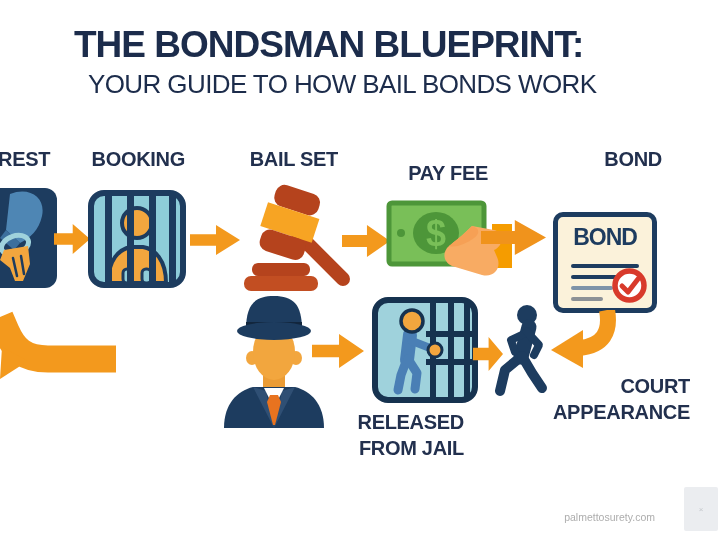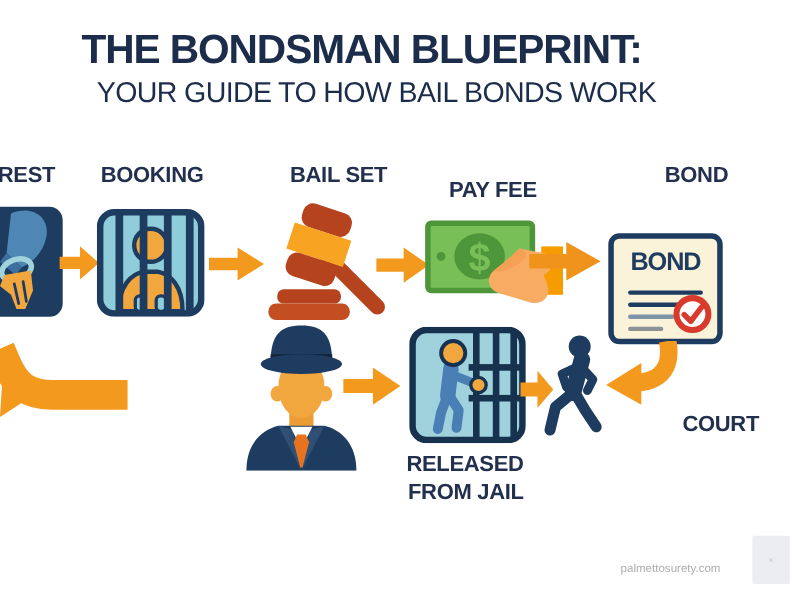--- a/index.html
+++ b/index.html
@@ -35,21 +35,21 @@
 </head>
 <body>
 
 <div class="canvas">
 
   <div class="title">THE BONDSMAN BLUEPRINT:</div>
   <div class="subtitle">YOUR GUIDE TO HOW BAIL BONDS WORK</div>
 
   <div class="lbl" style="left:-2px;top:146px;width:60px;text-align:left;">REST</div>
   <div class="lbl" style="left:85px;top:146px;width:100px;">BOOKING</div>
-  <div class="lbl" style="left:252px;top:146px;width:100px;">BAIL SET</div>
+  <div class="lbl" style="left:238px;top:146px;width:100px;">BAIL SET</div>
   <div class="lbl" style="left:388px;top:160px;width:100px;">PAY FEE</div>
   <div class="lbl" style="left:552px;top:146px;width:110px;">
     <div>BOND</div>
   </div>
 
   <div class="iconwrap" style="left:-14px;top:188px;width:71px;height:100px;background:#1d3c5f;border-radius:12px;">
     <span>
     <svg viewBox="0 0 71 100">
       <path d="M24 6 C44 -2 60 10 56 28 C53 42 44 50 34 55 L20 42 Z" fill="#4e86b4"></path>
       <path d="M34 55 L20 42 L14 50 L28 62 Z" fill="#3c6f9d"></path>
@@ -180,21 +180,21 @@
       <rect x="54" y="62" width="47" height="6" fill="#16324f"></rect>
       <line x1="38" y1="38" x2="35" y2="63" stroke="#4a7fb5" stroke-width="14" stroke-linecap="round"></line>
       <line x1="40" y1="44" x2="58" y2="51" stroke="#4a7fb5" stroke-width="8" stroke-linecap="round"></line>
       <path d="M35 62 L29 78 L26 93" fill="none" stroke="#4a7fb5" stroke-width="9" stroke-linecap="round" stroke-linejoin="round"></path>
       <path d="M36 62 L45 76 L43 92" fill="none" stroke="#4a7fb5" stroke-width="9" stroke-linecap="round" stroke-linejoin="round"></path>
       <circle cx="40" cy="24" r="11" fill="#f2a63e" stroke="#16324f" stroke-width="3.5"></circle>
       <circle cx="63" cy="53" r="7" fill="#f2a63e" stroke="#16324f" stroke-width="3"></circle>
     </svg>
   </div>
 
-  <div class="lbl" style="left:356px;top:409px;width:120px;">
+  <div class="lbl" style="left:344px;top:409px;width:120px;">
     <div>RELEASED</div>
     <div>FROM JAIL</div>
   </div>
 
   <div class="arrow" style="left:473px;top:336px;width:30px;height:36px;">
     <svg viewBox="0 0 50 34" preserveAspectRatio="none">
         <path d="M0 11 H26 V1 L50 17 L26 33 V23 H0 Z" fill="#f3991d"></path>
       </svg>
   </div>
 
@@ -211,18 +211,19 @@
 
   <div class="arrow" style="left:545px;top:310px;width:85px;height:68px;">
     <svg viewBox="0 0 85 68">
       <path d="M62 0 C66 22 58 36 34 38" fill="none" stroke="#f3991d" stroke-width="16"></path>
       <path d="M38 20 L6 40 L38 58 Z" fill="#f3991d"></path>
     </svg>
   </div>
 
   <div class="lbl" style="left:535px;top:373px;width:155px;">
     <div>COURT</div>
+    <div>APPEARANCE</div>
   </div>
 
   <div class="footer-site">palmettosurety.com</div>
   <div class="footer-logo">×</div>
 
 </div>
 
 </body></html>

